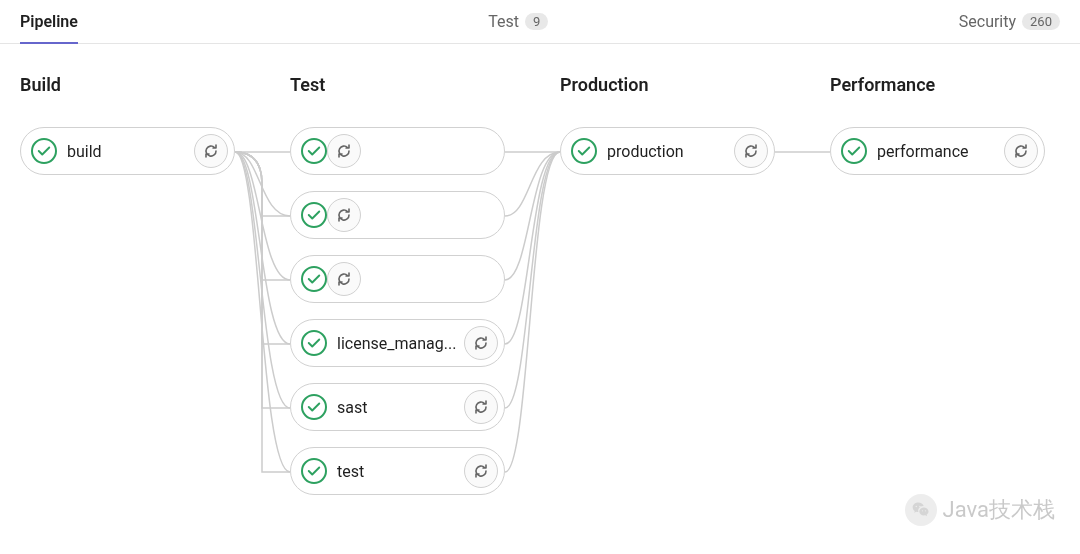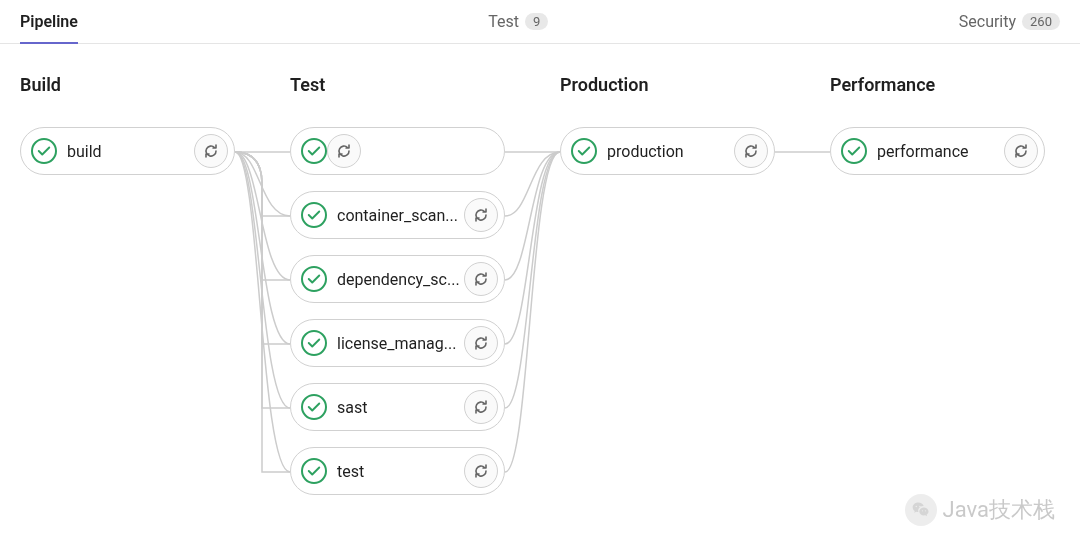--- a/index.html
+++ b/index.html
@@ -254,35 +254,33 @@
           </svg>
       </span>
     </div>
 
     <div class="job">
       <span class="status-icon">
         <svg viewBox="0 0 16 16">
             <path d="M2 8 L6 12 L14 4" stroke="#2da160" stroke-width="2.2" fill="none" stroke-linecap="round" stroke-linejoin="round"></path>
           </svg>
       </span>
-      <span class="job-name">container_scan...</span>
-      <span class="retry-btn">
-        <svg viewBox="0 0 16 16">
-            <path d="M13 8a5 5 0 1 1-1.5-3.5M13 2v3h-3 M3 8a5 5 0 0 0 1.5 3.5M3 14v-3h3" stroke="#666" stroke-width="1.6" fill="none" stroke-linecap="round" stroke-linejoin="round"></path>
-          </svg>
-      </span>
-    </div>
-
-    <div class="job">
-      <span class="status-icon">
-        <svg viewBox="0 0 16 16">
-            <path d="M2 8 L6 12 L14 4" stroke="#2da160" stroke-width="2.2" fill="none" stroke-linecap="round" stroke-linejoin="round"></path>
-          </svg>
-      </span>
-      <span class="job-name">dependency_sc...</span>
+      <span class="retry-btn">
+        <svg viewBox="0 0 16 16">
+            <path d="M13 8a5 5 0 1 1-1.5-3.5M13 2v3h-3 M3 8a5 5 0 0 0 1.5 3.5M3 14v-3h3" stroke="#666" stroke-width="1.6" fill="none" stroke-linecap="round" stroke-linejoin="round"></path>
+          </svg>
+      </span>
+    </div>
+
+    <div class="job">
+      <span class="status-icon">
+        <svg viewBox="0 0 16 16">
+            <path d="M2 8 L6 12 L14 4" stroke="#2da160" stroke-width="2.2" fill="none" stroke-linecap="round" stroke-linejoin="round"></path>
+          </svg>
+      </span>
       <span class="retry-btn">
         <svg viewBox="0 0 16 16">
             <path d="M13 8a5 5 0 1 1-1.5-3.5M13 2v3h-3 M3 8a5 5 0 0 0 1.5 3.5M3 14v-3h3" stroke="#666" stroke-width="1.6" fill="none" stroke-linecap="round" stroke-linejoin="round"></path>
           </svg>
       </span>
     </div>
 
     <div class="job">
       <span class="status-icon">
         <svg viewBox="0 0 16 16">

